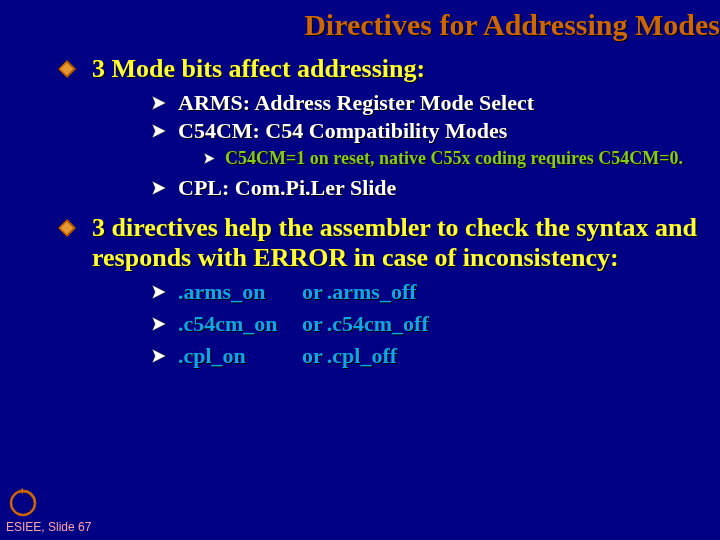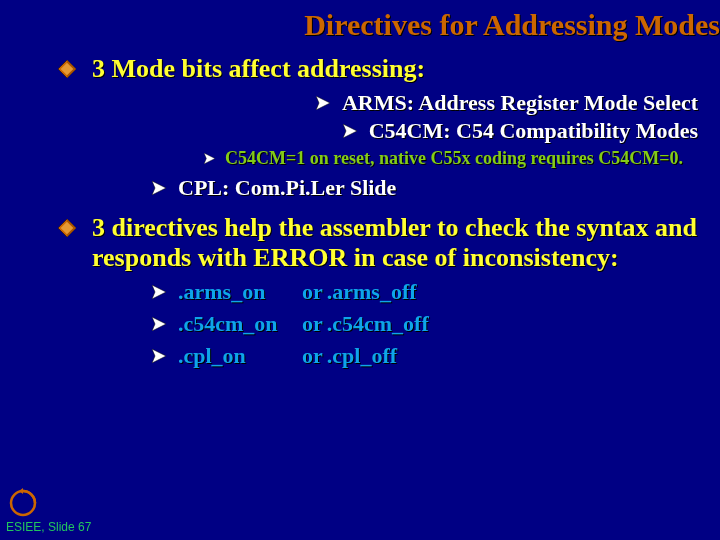--- a/index.html
+++ b/index.html
@@ -39,21 +39,21 @@
   .l1-text {
     color: #ffff33;
     font-size: 26px;
     font-weight: bold;
     line-height: 1.15;
     text-shadow: 1px 1px 0 #000;
   }
   .sub1 {
     margin-left: 94px;
   }
-  .sub1 .bullet-row { margin-bottom: 2px; justify-content: flex-end; }
+  .sub1 .bullet-row { margin-bottom: 2px; }
   .arrow {
     flex: 0 0 auto;
     width: 14px; height: 14px;
     margin-top: 6px;
     margin-right: 12px;
   }
   .arrow svg { width: 14px; height: 14px; display: block; }
   .l2-text {
     color: #ffffff;
     font-size: 22px;
@@ -95,21 +95,21 @@
     font-size: 22px;
     font-weight: bold;
     line-height: 1.18;
     text-shadow: 1px 1px 0 #000;
   }
   .col { white-space: pre; }
   .footer {
     position: absolute;
     left: 6px;
     bottom: 6px;
-    color: #22c55e;
+    color: #fca5a5;
     font-size: 12px;
     font-family: Arial, sans-serif;
   }
   .logo {
     position: absolute;
     left: 8px;
     bottom: 22px;
     width: 30px;
     height: 30px;
   }

